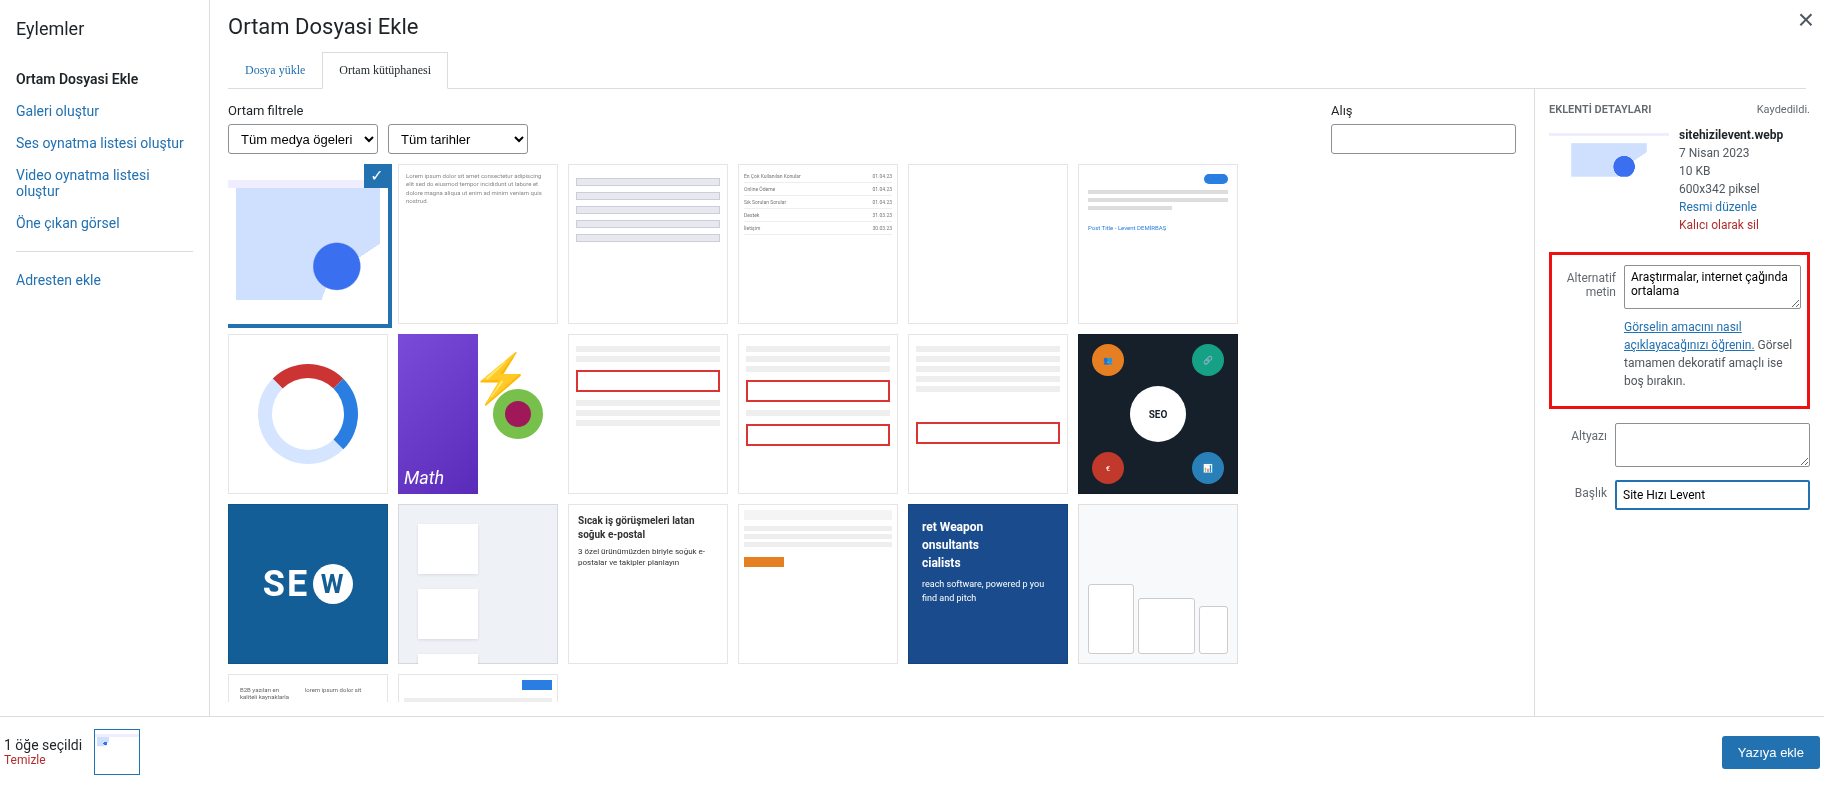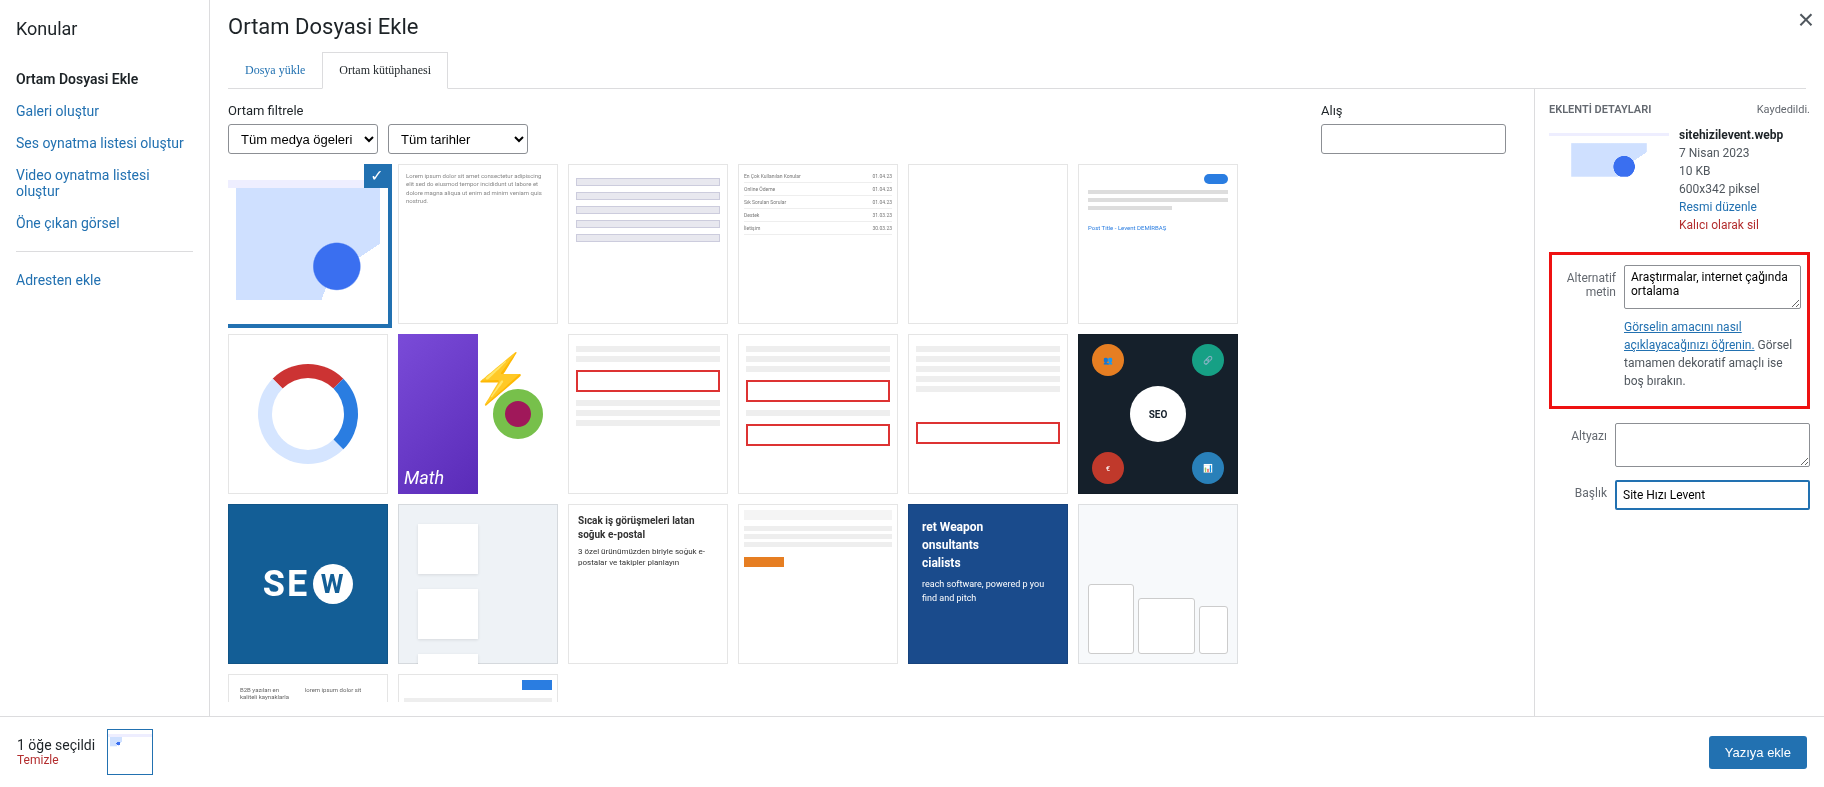--- a/index.html
+++ b/index.html
@@ -94,21 +94,20 @@
   .tab.active {
     color: #1d2327;
     border-color: #dcdcde;
     border-bottom: 1px solid #fff;
     background: #fff;
   }
   .content-row {
     display: flex;
     flex: 1;
     overflow: hidden;
-    gap: 10px;
   }
   .browser {
     flex: 1;
     padding: 14px 18px;
     overflow-y: auto;
     display: flex;
     flex-direction: column;
   }
   .filters-row {
     display: flex;
@@ -248,21 +247,21 @@
   }
   .helper a { color: #2271b1; text-decoration: underline; }
   .helper .muted { color: #50575e; }
   .highlight-box {
     border: 3px solid #e11;
     padding: 10px 6px 6px 6px;
     margin-bottom: 14px;
   }
   .footer {
     border-top: 1px solid #dcdcde;
-    padding: 12px 17px;
+    padding: 12px 4px;
     display: flex;
     align-items: center;
     justify-content: space-between;
   }
   .selection {
     display: flex;
     align-items: center;
     gap: 12px;
   }
   .selection-text .count {
@@ -348,21 +347,21 @@
   .thumbs-wrap::-webkit-scrollbar-track { background:#f1f1f1; }
   .thumbs-wrap::-webkit-scrollbar-thumb { background:#c1c1c1; }
 </style>
 </head>
 <body>
 
 <div class="modal">
   <div class="upper">
 
     <aside class="sidebar">
-      <h2>Konular</h2>
+      <h2>Eylemler</h2>
       <span class="item active">Ortam Dosyasi Ekle</span>
       <span class="item">Galeri oluştur</span>
       <span class="item">Ses oynatma listesi oluştur</span>
       <span class="item">Video oynatma listesi oluştur</span>
       <span class="item">Öne çıkan görsel</span>
       <hr>
       <span class="item">Adresten ekle</span>
     </aside>
 
     <section class="main">

